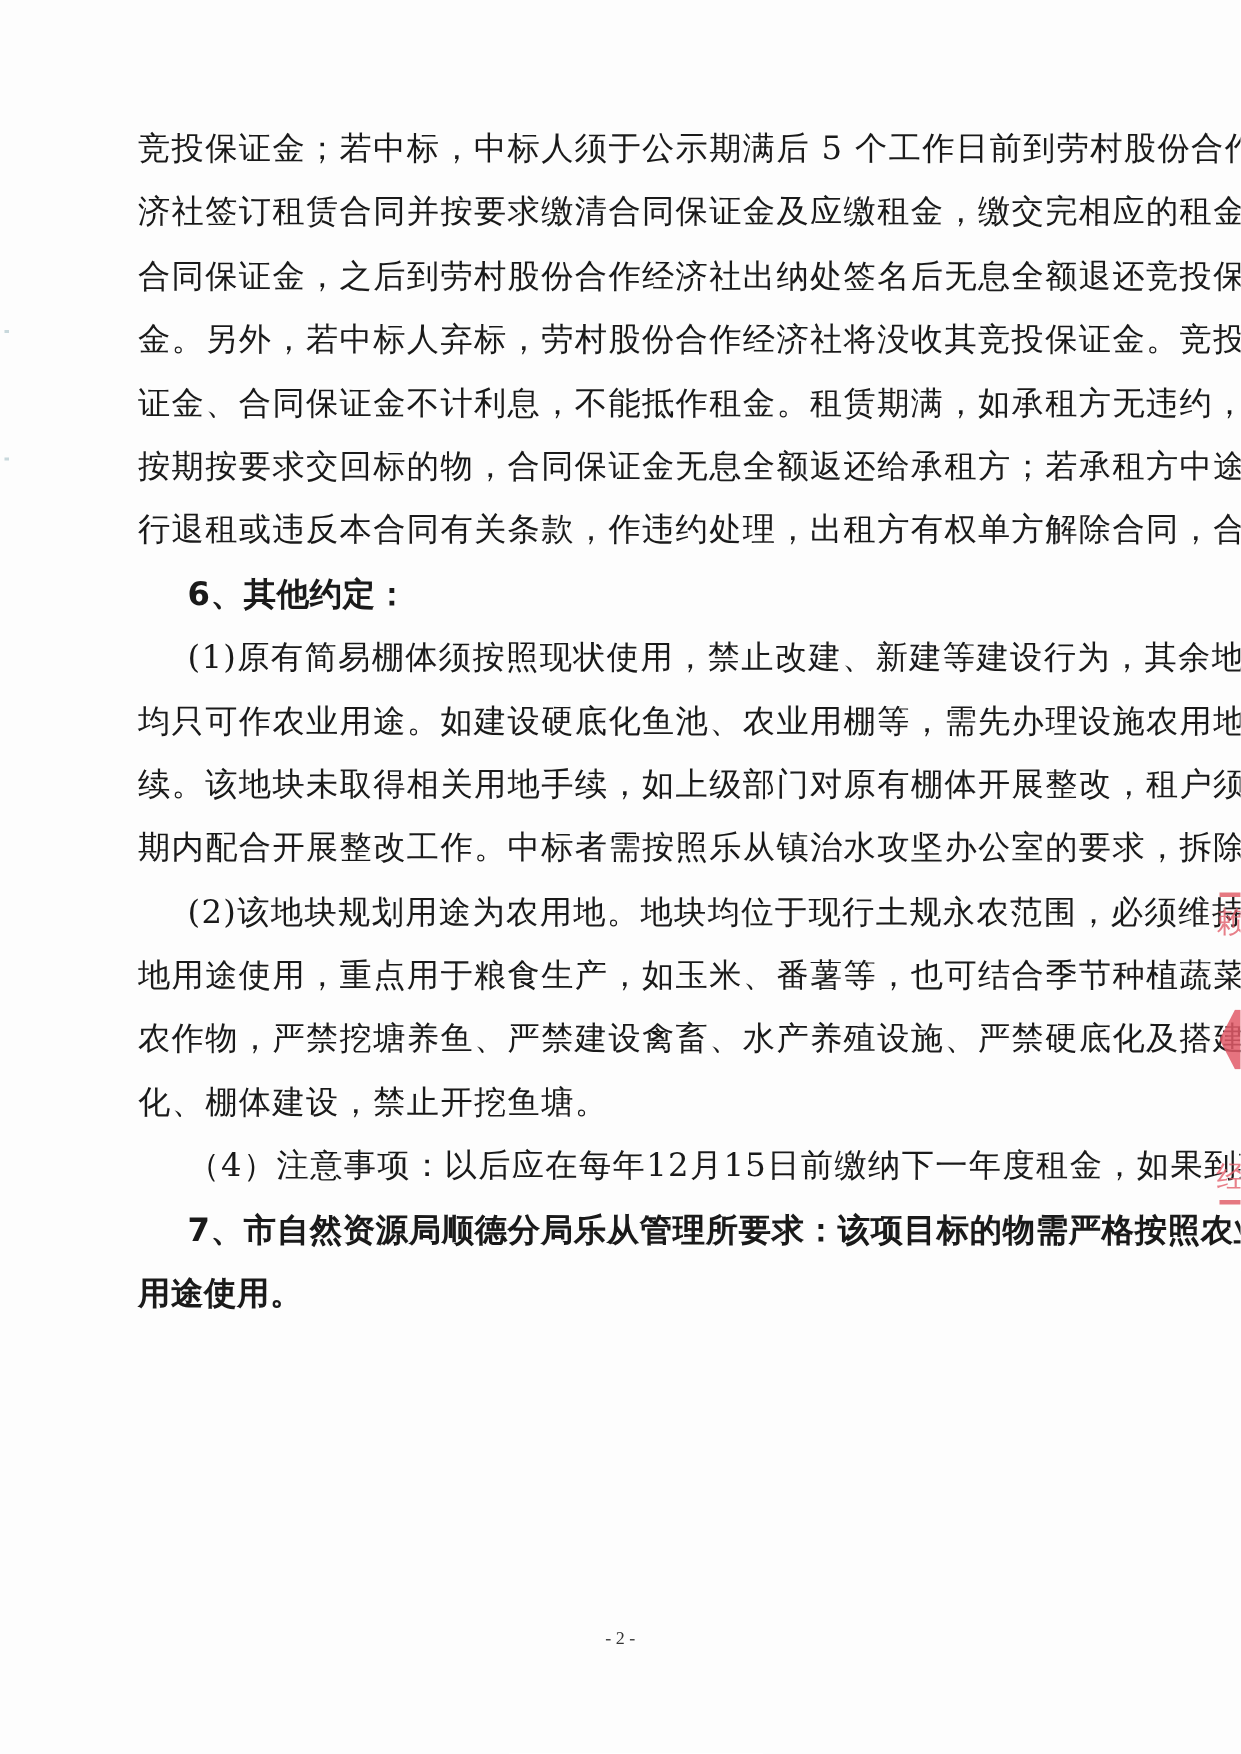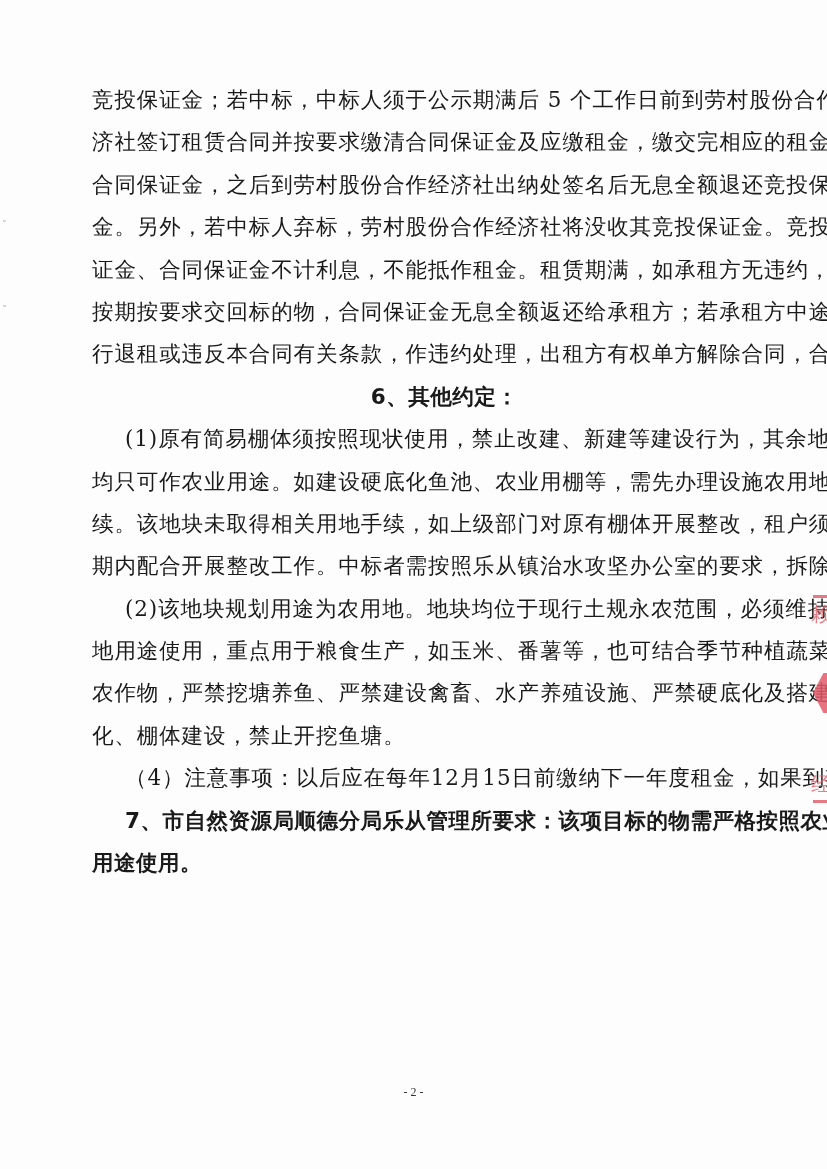--- a/index.html
+++ b/index.html
@@ -3,21 +3,21 @@
 <meta charset="utf-8">
 <style>
   html, body { margin: 0; padding: 0; background: #ffffff; }
   body { width: 827px; height: 1169px; position: relative; overflow: hidden;
          font-family: "DejaVu Serif", "Liberation Serif", serif; color: #1a1a1a; }
   .page { position: absolute; left: 0; top: 0; width: 827px; height: 1169px; background: #fdfdfd; }
   .body-text { position: absolute; left: 92px; top: 79px; width: 672px; }
   .line { height: 42.4px; line-height: 42.4px; font-size: 21.5px; white-space: nowrap;
           letter-spacing: 0.9px; overflow: visible; }
   .line.justify { text-align: justify; text-align-last: justify; }
-  .indent { padding-left: 33px; text-align: center; }
+  .indent { padding-left: 33px; }
   .bold { font-weight: bold; font-family: "DejaVu Sans", "Liberation Sans", sans-serif; letter-spacing: 0.5px; }
   .page-number { position: absolute; left: 0; width: 827px; top: 1085px; text-align: center;
                  font-size: 12px; font-family: "Liberation Serif", serif; color: #333; }
   .stamp { position: absolute; left: 805px; top: 595px; width: 40px; height: 230px; }
   .stamp .bar { position: absolute; left: 8px; width: 20px; height: 3px; background: #e0606b; opacity: 0.85; }
   .stamp .glyph { position: absolute; left: 6px; font-size: 20px; color: #e2606c; opacity: 0.8;
                   font-family: "DejaVu Serif", serif; }
   .stamp .chevron { position: absolute; left: 8px; top: 78px; width: 26px; height: 40px;
                     background: #e25a68; opacity: 0.85;
                     clip-path: polygon(40% 0, 100% 0, 100% 100%, 40% 100%, 0 50%); }

